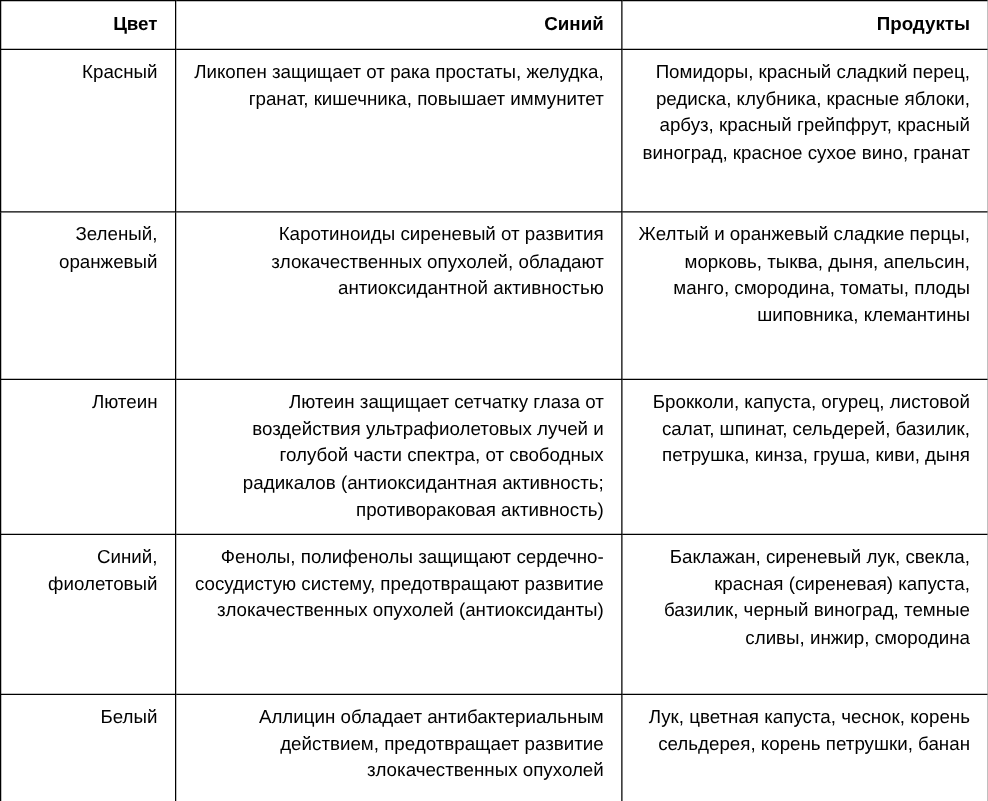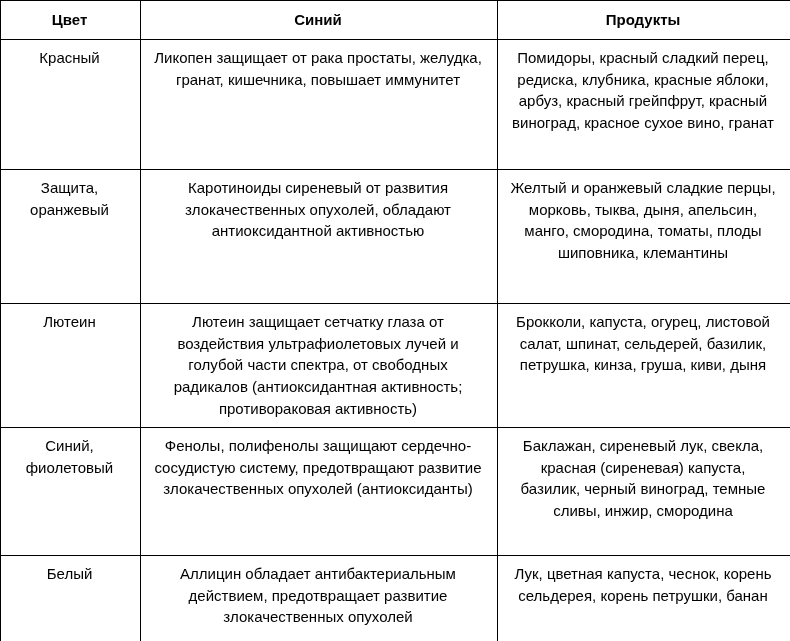--- a/index.html
+++ b/index.html
@@ -19,21 +19,21 @@
     border-collapse: collapse;
     table-layout: fixed;
     font-size: 15px;
     line-height: 1.45;
     color: #000000;
   }
   table.food-table th,
   table.food-table td {
     border: 1px solid #000000;
     vertical-align: top;
-    text-align: center;
+    text-align: right;
     padding: 7px 14px 7px 12px;
     overflow: hidden;
   }
   table.food-table th {
     font-weight: bold;
     padding-top: 8px;
     padding-bottom: 8px;
   }
   col.col-color    { width: 140px; }
   col.col-protect  { width: 357px; }
@@ -62,21 +62,21 @@
         <th>Продукты</th>
       </tr>
     </thead>
     <tbody>
       <tr class="r0">
         <td>Красный</td>
         <td>Ликопен защищает от рака простаты, желудка, гранат, кишечника, повышает иммунитет</td>
         <td>Помидоры, красный сладкий перец, редиска, клубника, красные яблоки, арбуз, красный грейпфрут, красный виноград, красное сухое вино, гранат</td>
       </tr>
       <tr class="r1">
-        <td>Защита, оранжевый</td>
+        <td>Зеленый, оранжевый</td>
         <td>Каротиноиды сиреневый от развития злокачественных опухолей, обладают антиоксидантной активностью</td>
         <td>Желтый и оранжевый сладкие перцы, морковь, тыква, дыня, апельсин, манго, смородина, томаты, плоды шиповника, клемантины</td>
       </tr>
       <tr class="r2">
         <td>Лютеин</td>
         <td>Лютеин защищает сетчатку глаза от воздействия ультрафиолетовых лучей и голубой части спектра, от свободных радикалов (антиоксидантная активность; противораковая активность)</td>
         <td>Брокколи, капуста, огурец, листовой салат, шпинат, сельдерей, базилик, петрушка, кинза, груша, киви, дыня</td>
       </tr>
       <tr class="r3">
         <td>Синий, фиолетовый</td>

